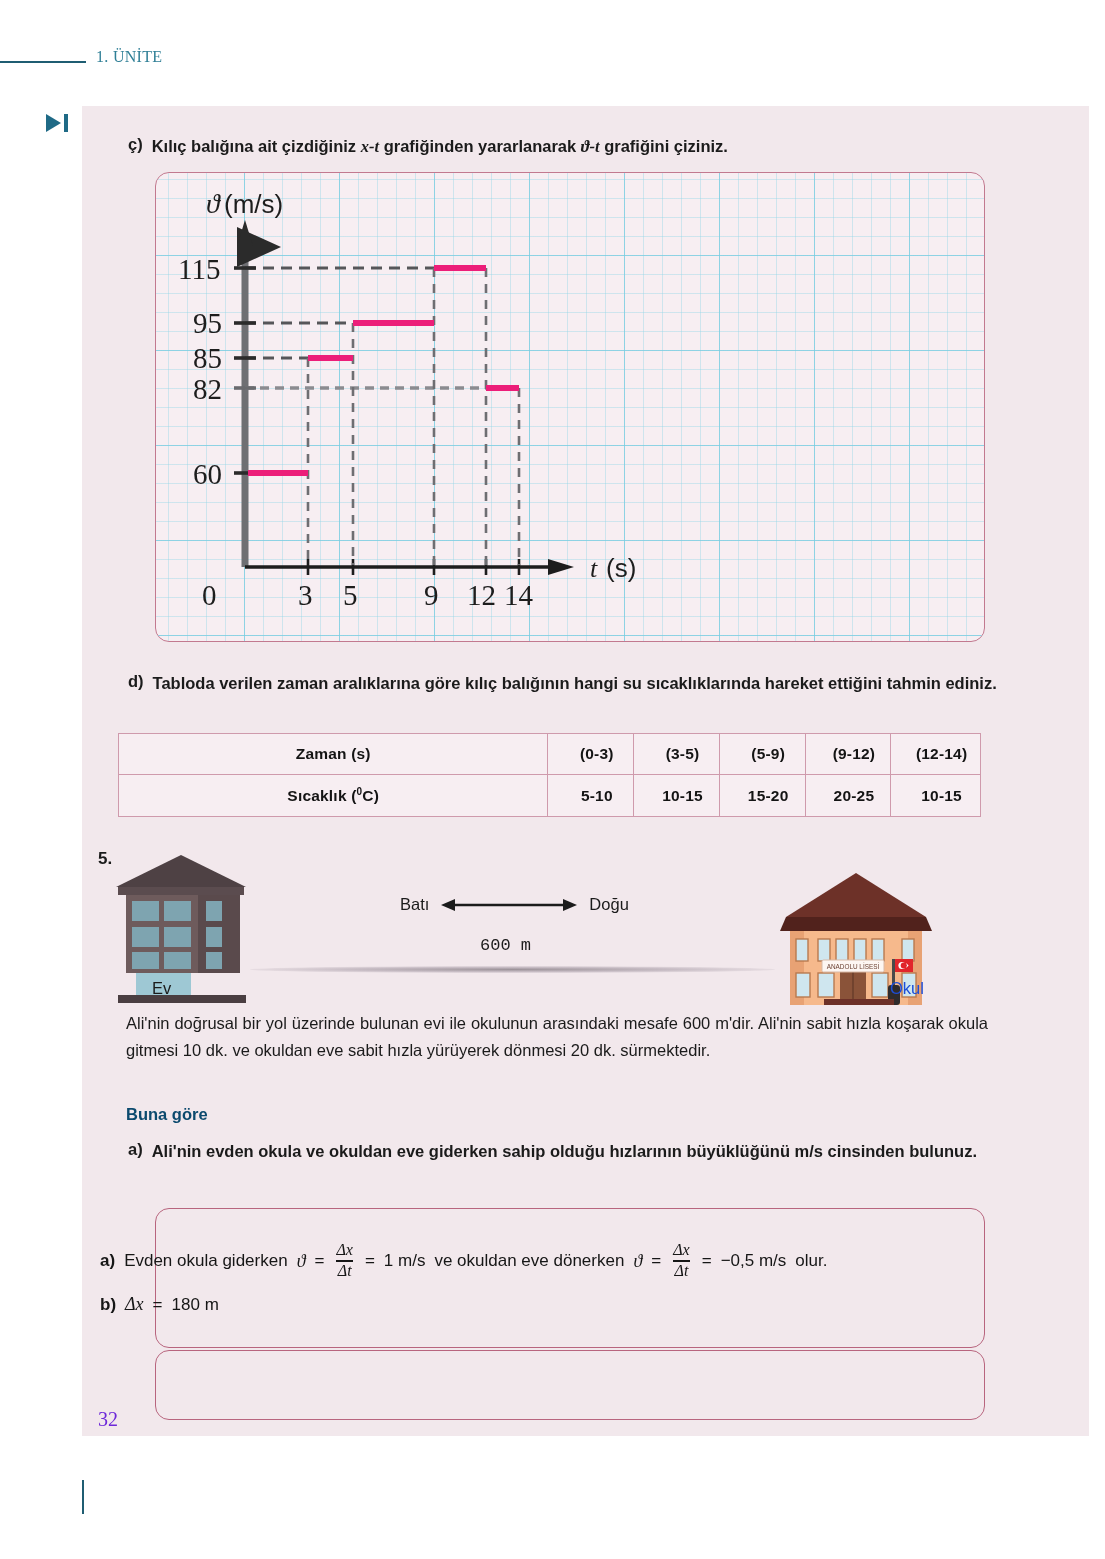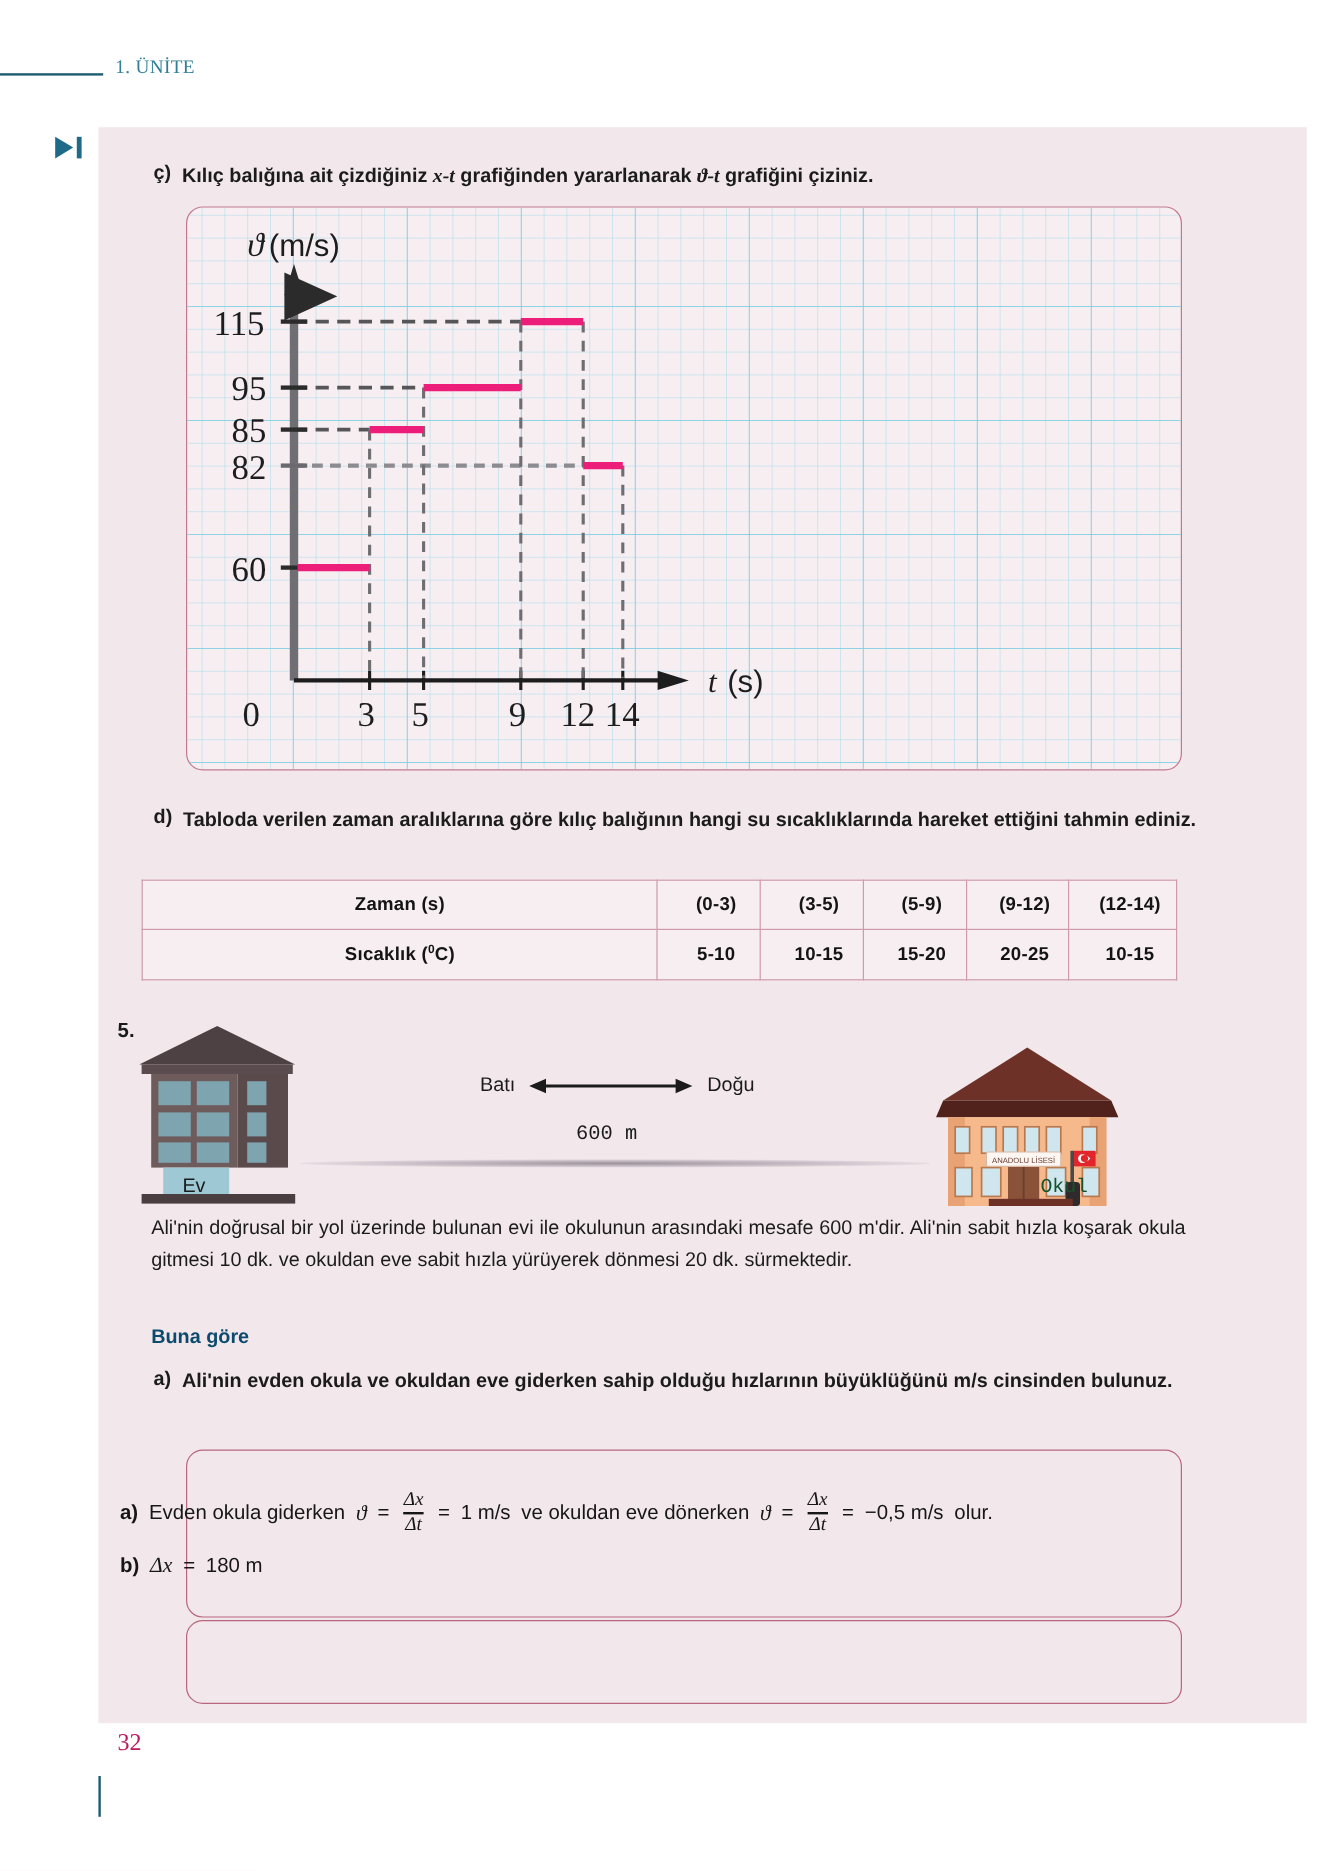--- a/index.html
+++ b/index.html
@@ -90,21 +90,21 @@
   #dist-text {
     position:absolute; left:480px; top:936px;
     font-size:17px; color:#1b1b1b;font-family:Liberation Mono, monospace;
   }
   #road {
     position:absolute; left:250px; top:966px; width:525px; height:7px;
     border-radius:50%;
     background:radial-gradient(ellipse at center, #9d939a 0%, #c9bec6 45%, rgba(230,222,228,0) 80%);
   }
   #house-label { position:absolute; left:152px; top:979px; font-size:16.5px; color:#1b1b1b; }
-  #school-label { position:absolute; left:867px; top:979px; font-size:16.5px; color:#14532d;font-family:Liberation Mono, monospace; }
+  #school-label { position:absolute; left:890px; top:979px; font-size:16.5px; color:#1d4ed8; }
 
   
   #paragraph {
     position:absolute; left:126px; top:1010px; width:862px;
     font-size:16.5px; line-height:1.62; color:#1b1b1b; text-align:justify;
   }
   #buna-gore {
     position:absolute; left:126px; top:1105px;
     font-size:16.5px; font-weight:bold; color:#0c4a6e;
   }
@@ -130,22 +130,22 @@
     display:inline-flex; flex-direction:column; align-items:center;
     vertical-align:middle; margin:0 3px; line-height:1.05;
   }
   .frac .num { font-family:"Liberation Serif", serif; font-style:italic; font-size:16px; }
   .frac .bar { width:100%; height:2.6px; background:#161616; margin:1px 0; }
   .frac .den { font-family:"Liberation Serif", serif; font-style:italic; font-size:16px;text-align:right; }
 
   
   #page-rule { position:absolute; left:82px; top:1480px; width:2px; height:34px; background:#1f5d72; }
   #page-number {
-    position:absolute; left:98px; top:1441px;
-    font-family:"Liberation Serif", serif; font-size:20px; color:#be185d;
+    position:absolute; left:98px; top:1408px;
+    font-family:"Liberation Serif", serif; font-size:20px; color:#6d28d9;
   }
 </style>
 </head>
 <body>
 
 <div id="header-rule"></div>
 <div id="unit-label">1. ÜNİTE</div>
 
 <div id="content-panel"></div>
 

